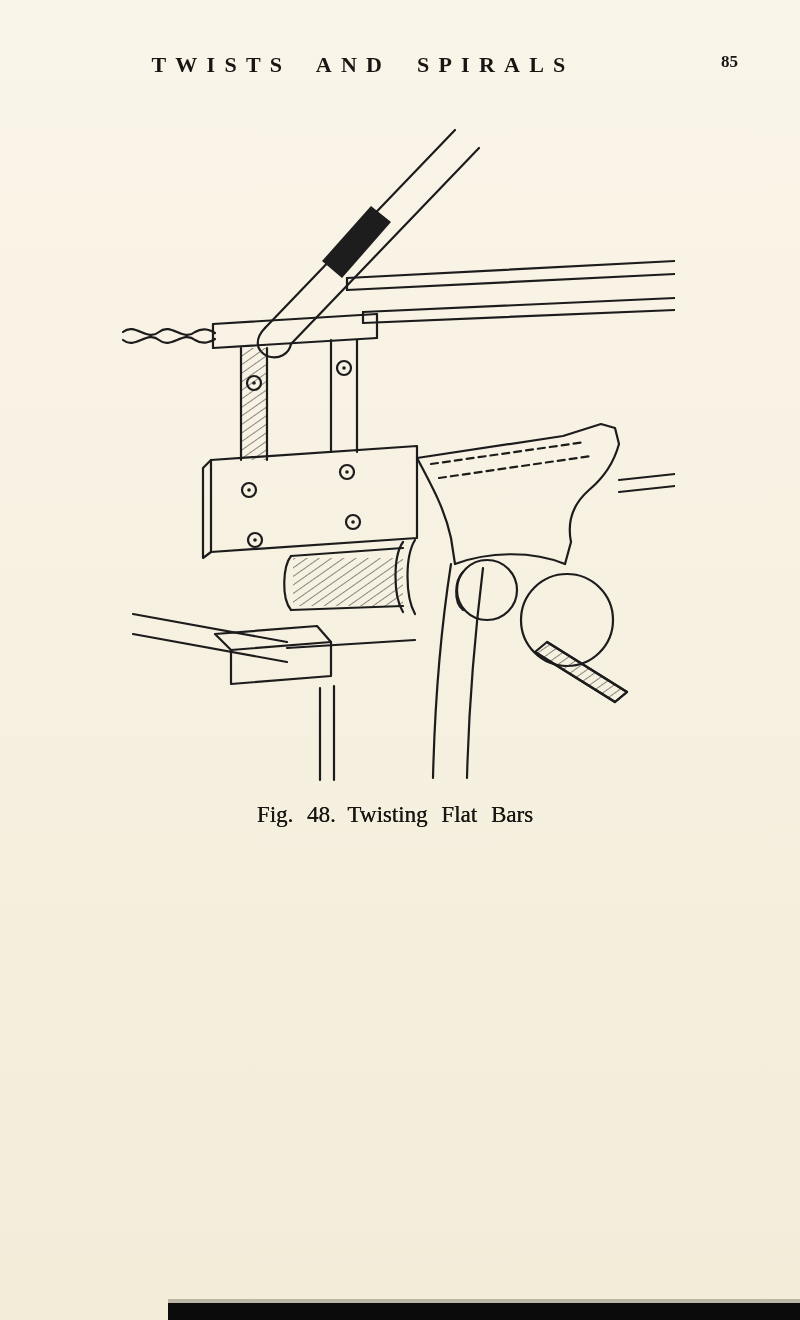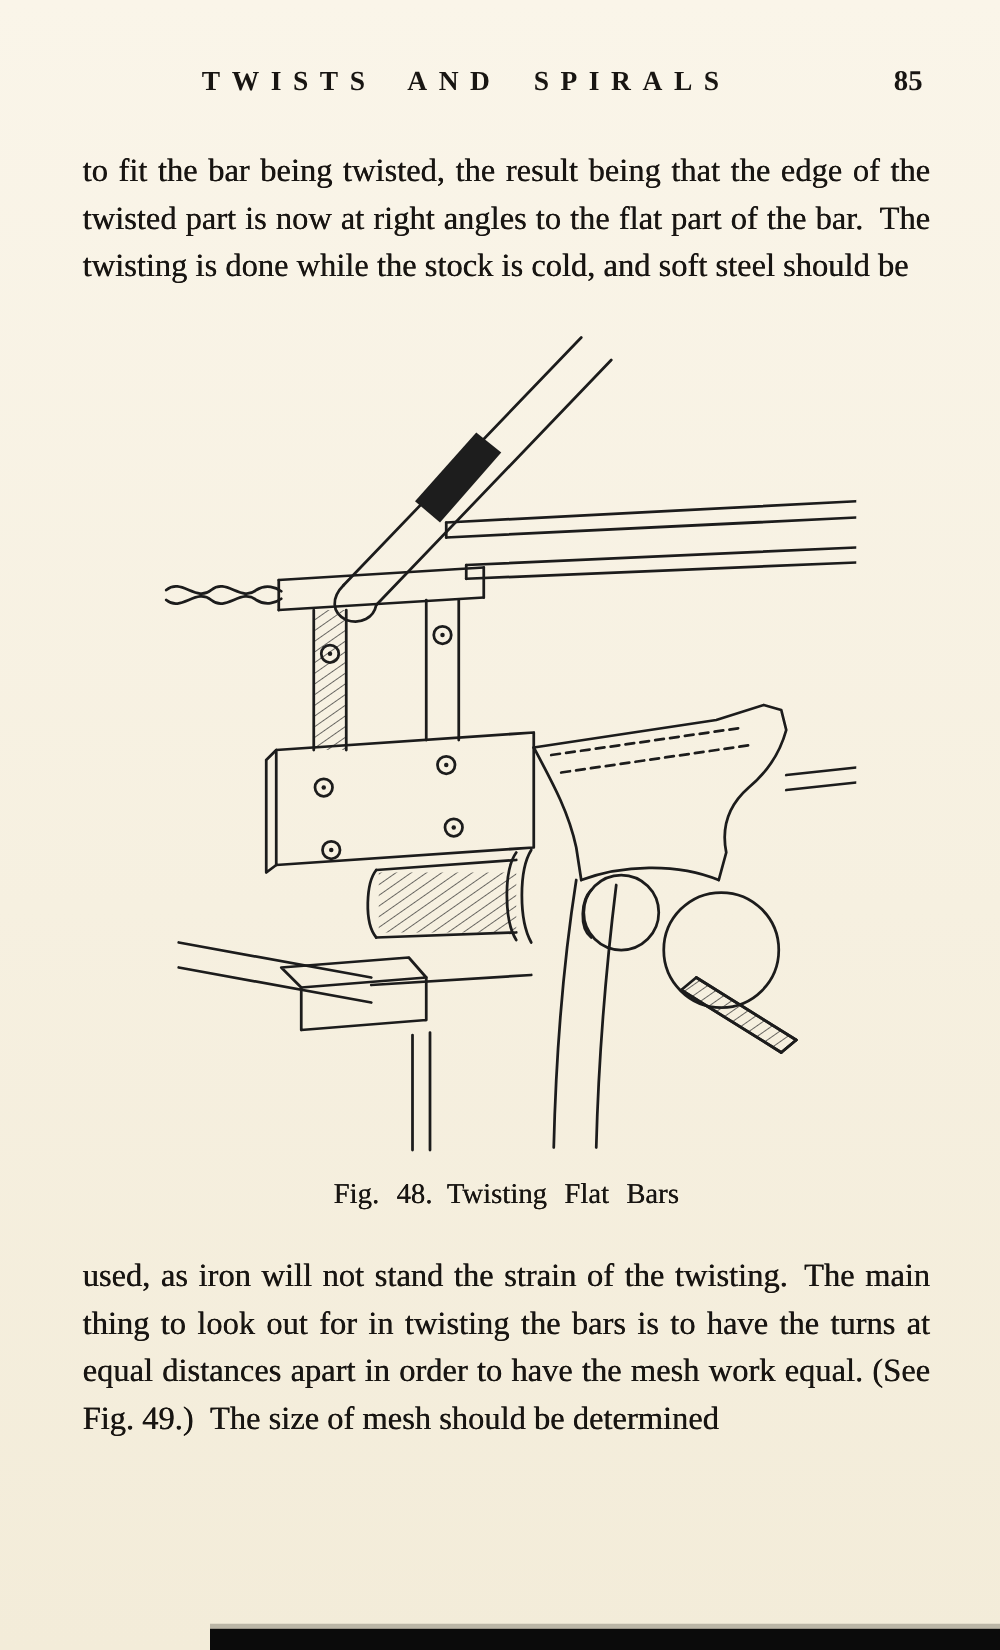--- a/index.html
+++ b/index.html
@@ -11,42 +11,42 @@
     background: linear-gradient(180deg, #faf5e9 0%, #f6f0e0 55%, #f3ecd9 100%);
     font-family: "Liberation Serif", "DejaVu Serif", serif;
     color: #181512;
   }
   .page {
     position: relative;
     width: 800px;
     height: 1320px;
   }
   .page-inner {
-    padding: 52px 56px 0 66px;
+    padding: 52px 56px 0 46px;
   }
   .page-header {
     position: relative;
     height: 40px;
     margin-bottom: 26px;
   }
   .page-header .title {
     position: absolute;
     left: 0; right: 64px;
     text-align: center;
     font-size: 22px;
     font-weight: bold;
     letter-spacing: 0.42em;
     word-spacing: 0.5em;
     white-space: nowrap;
   }
   .page-header .pagenum {
     position: absolute;
     right: 6px;
     top: 0;
-    font-size: 23px;
+    font-size: 17px;
     font-weight: bold;
   }
   p.body-text {
     font-size: 26px;
     line-height: 38px;
     text-align: justify;
     margin: 0;
     text-shadow: 0.3px 0 0 currentColor;
   }
   .figure-wrap {
@@ -83,21 +83,20 @@
 <body>
 
 <div class="page">
   <div class="page-inner">
 
     <div class="page-header">
       <span class="title">TWISTS AND SPIRALS</span>
       <span class="pagenum">85</span>
     </div>
 
-    <p class="body-text">to fit the bar being twisted, the result being that the edge of the twisted part is now at right angles to the flat part of the bar. The twisting is done while the stock is cold, and soft steel should be</p>
 
     <div class="figure-wrap">
       <svg class="figure-art" viewBox="0 0 560 660" width="560" height="660" xmlns="http://www.w3.org/2000/svg">
         <defs>
           <pattern id="hatch" width="7" height="7" patternUnits="userSpaceOnUse" patternTransform="rotate(55)">
             <line x1="0" y1="0" x2="0" y2="7" stroke="#2b2b2b" stroke-width="1.1"></line>
           </pattern>
         </defs>
         <g fill="none" stroke="#1c1c1c" stroke-width="2.2" stroke-linecap="round" stroke-linejoin="round">
 
@@ -186,19 +185,18 @@
             <path d="M100 506 L202 498 L216 514 L116 522 Z"></path>
             <path d="M116 522 L116 556 M216 514 L216 548 M116 556 L216 548"></path>
             <path d="M172 520 L300 512"></path>
             <path d="M205 560 L205 652 M219 558 L219 652"></path>
           </g>
         </g>
       </svg>
       <div class="figure-caption">Fig. 48. Twisting Flat Bars</div>
     </div>
 
-    <p class="body-text">used, as iron will not stand the strain of the twisting. The main thing to look out for in twisting the bars is to have the turns at equal distances apart in order to have the mesh work equal. (See Fig. 49.) The size of mesh should be determined</p>
 
   </div>
 
   <div class="scan-bar-fade"></div>
   <div class="scan-bar"></div>
 </div>
 
 </body></html>

